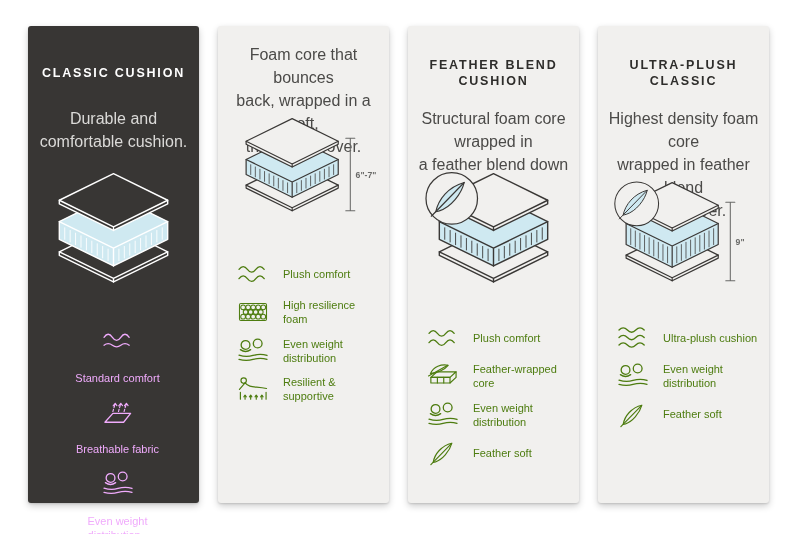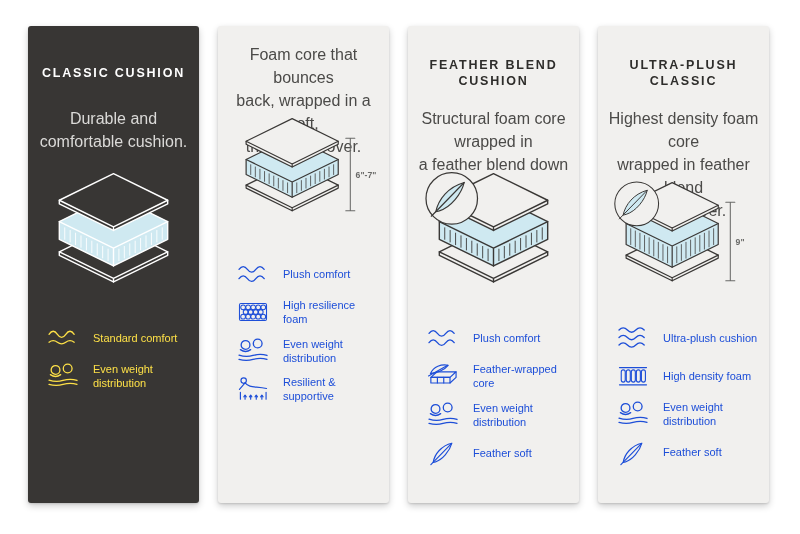--- a/index.html
+++ b/index.html
@@ -15,22 +15,22 @@
         white-space:pre-line;}
   .card.dark .card-title{color:#ffffff;}
   .card.light .card-title{color:#2e2d2b;}
   .card-desc{margin-top:18px;height:50px;text-align:center;font-size:16px;line-height:1.43;
         white-space:pre-line;}
   .card.dark .card-desc{color:#dbdad8;}
   .card.light .card-desc{color:#4b4a48;}
   .diagram{height:152px;display:flex;align-items:center;justify-content:center;}
   .features{margin-top:14px;display:flex;flex-direction:column;gap:10px;padding-left:8px;}
   .feature{display:flex;align-items:center;gap:13px;min-height:28px;}
-  .card.dark .feature{color:#fde047;}
-  .card.light .feature{color:#1d4ed8;}
+  .card.dark .feature{color:#f0abfc;flex-direction:column;}
+  .card.light .feature{color:#4d7c0f;}
   .ficon{width:34px;flex:0 0 34px;display:flex;align-items:center;justify-content:center;}
   .ficon svg{width:34px;height:28px;display:block;}
   .feature-label{font-size:11px;line-height:1.3;white-space:pre-line;}
 </style>
 </head>
 <body>
 
 <div class="page">
   <div style="display:flex;gap:19px;">
   <div class="card dark">
@@ -50,20 +50,30 @@
         </div>
     <div class="features">
           <div class="feature">
             <span class="ficon">
               <svg viewBox="0 0 36 30" fill="none" stroke="currentColor" stroke-width="1.4" stroke-linecap="round" stroke-linejoin="round">
                 <path d="M3 11 Q7.5 4.5 12 11 T21 11 T30 11"></path>
                 <path d="M3 19.5 Q7.5 16 12 19.5 T21 19.5 T30 19.5"></path>
               </svg>
             </span>
             <span class="feature-label">Standard comfort</span>
+          </div>
+          <div class="feature">
+            <span class="ficon">
+              <svg viewBox="0 0 36 30" fill="none" stroke="currentColor" stroke-width="1.4" stroke-linecap="round" stroke-linejoin="round">
+                <path d="M4 26 L12.5 16.5 H31.5 L24 26 Z"></path>
+                <path stroke-width="1.2" stroke-dasharray="2.6 1.8" d="M12.5 14.5 L14.8 6.5 M18.5 14.5 L20.8 6.5 M24.5 14.5 L26.8 6.5"></path>
+                <path stroke-width="1.2" d="M12.8 8.4 L15 5.6 L16.8 8.2 M18.8 8.4 L21 5.6 L22.8 8.2 M24.8 8.4 L27 5.6 L28.8 8.2"></path>
+              </svg>
+            </span>
+            <span class="feature-label">Breathable fabric</span>
           </div>
           <div class="feature">
             <span class="ficon">
               <svg viewBox="0 0 36 30" fill="none" stroke="currentColor" stroke-width="1.4" stroke-linecap="round" stroke-linejoin="round">
                 <circle cx="10" cy="8.5" r="4.7"></circle>
                 <circle cx="23" cy="7" r="4.7"></circle>
                 <path d="M4.5 13.5 Q10 17.5 15.5 13.5"></path>
                 <path d="M3 19.5 Q11 22 18 19.8 Q26 17.6 33 19.8"></path>
                 <path d="M3 24 Q11 26 18 24 Q26 22 33 24"></path>
               </svg>
@@ -249,33 +259,20 @@
               <svg viewBox="0 0 36 30" fill="none" stroke="currentColor" stroke-width="1.4" stroke-linecap="round" stroke-linejoin="round">
                 <path d="M3 6.5 Q7.5 1.8 12 6.5 T21 6.5 T30 6.5"></path>
                 <path d="M3 14.5 Q7.5 9.8 12 14.5 T21 14.5 T30 14.5"></path>
                 <path d="M3 22.5 Q7.5 17.8 12 22.5 T21 22.5 T30 22.5"></path>
               </svg>
             </span>
             <span class="feature-label">Ultra-plush cushion</span>
           </div>
           <div class="feature">
             <span class="ficon">
-              <svg viewBox="0 0 36 30" fill="none" stroke="currentColor" stroke-width="1.2" stroke-linecap="round" stroke-linejoin="round">
-                <path d="M3.5 6 H32.5 M3.5 24.5 H32.5"></path>
-                <rect x="5.4" y="8.5" width="4.3" height="13" rx="2.15"></rect>
-                <rect x="10.8" y="8.5" width="4.3" height="13" rx="2.15"></rect>
-                <rect x="16.2" y="8.5" width="4.3" height="13" rx="2.15"></rect>
-                <rect x="21.6" y="8.5" width="4.3" height="13" rx="2.15"></rect>
-                <rect x="27" y="8.5" width="4.3" height="13" rx="2.15"></rect>
-              </svg>
-            </span>
-            <span class="feature-label">High density foam</span>
-          </div>
-          <div class="feature">
-            <span class="ficon">
               <svg viewBox="0 0 36 30" fill="none" stroke="currentColor" stroke-width="1.4" stroke-linecap="round" stroke-linejoin="round">
                 <circle cx="10" cy="8.5" r="4.7"></circle>
                 <circle cx="23" cy="7" r="4.7"></circle>
                 <path d="M4.5 13.5 Q10 17.5 15.5 13.5"></path>
                 <path d="M3 19.5 Q11 22 18 19.8 Q26 17.6 33 19.8"></path>
                 <path d="M3 24 Q11 26 18 24 Q26 22 33 24"></path>
               </svg>
             </span>
             <span class="feature-label">Even weight
 distribution</span>

